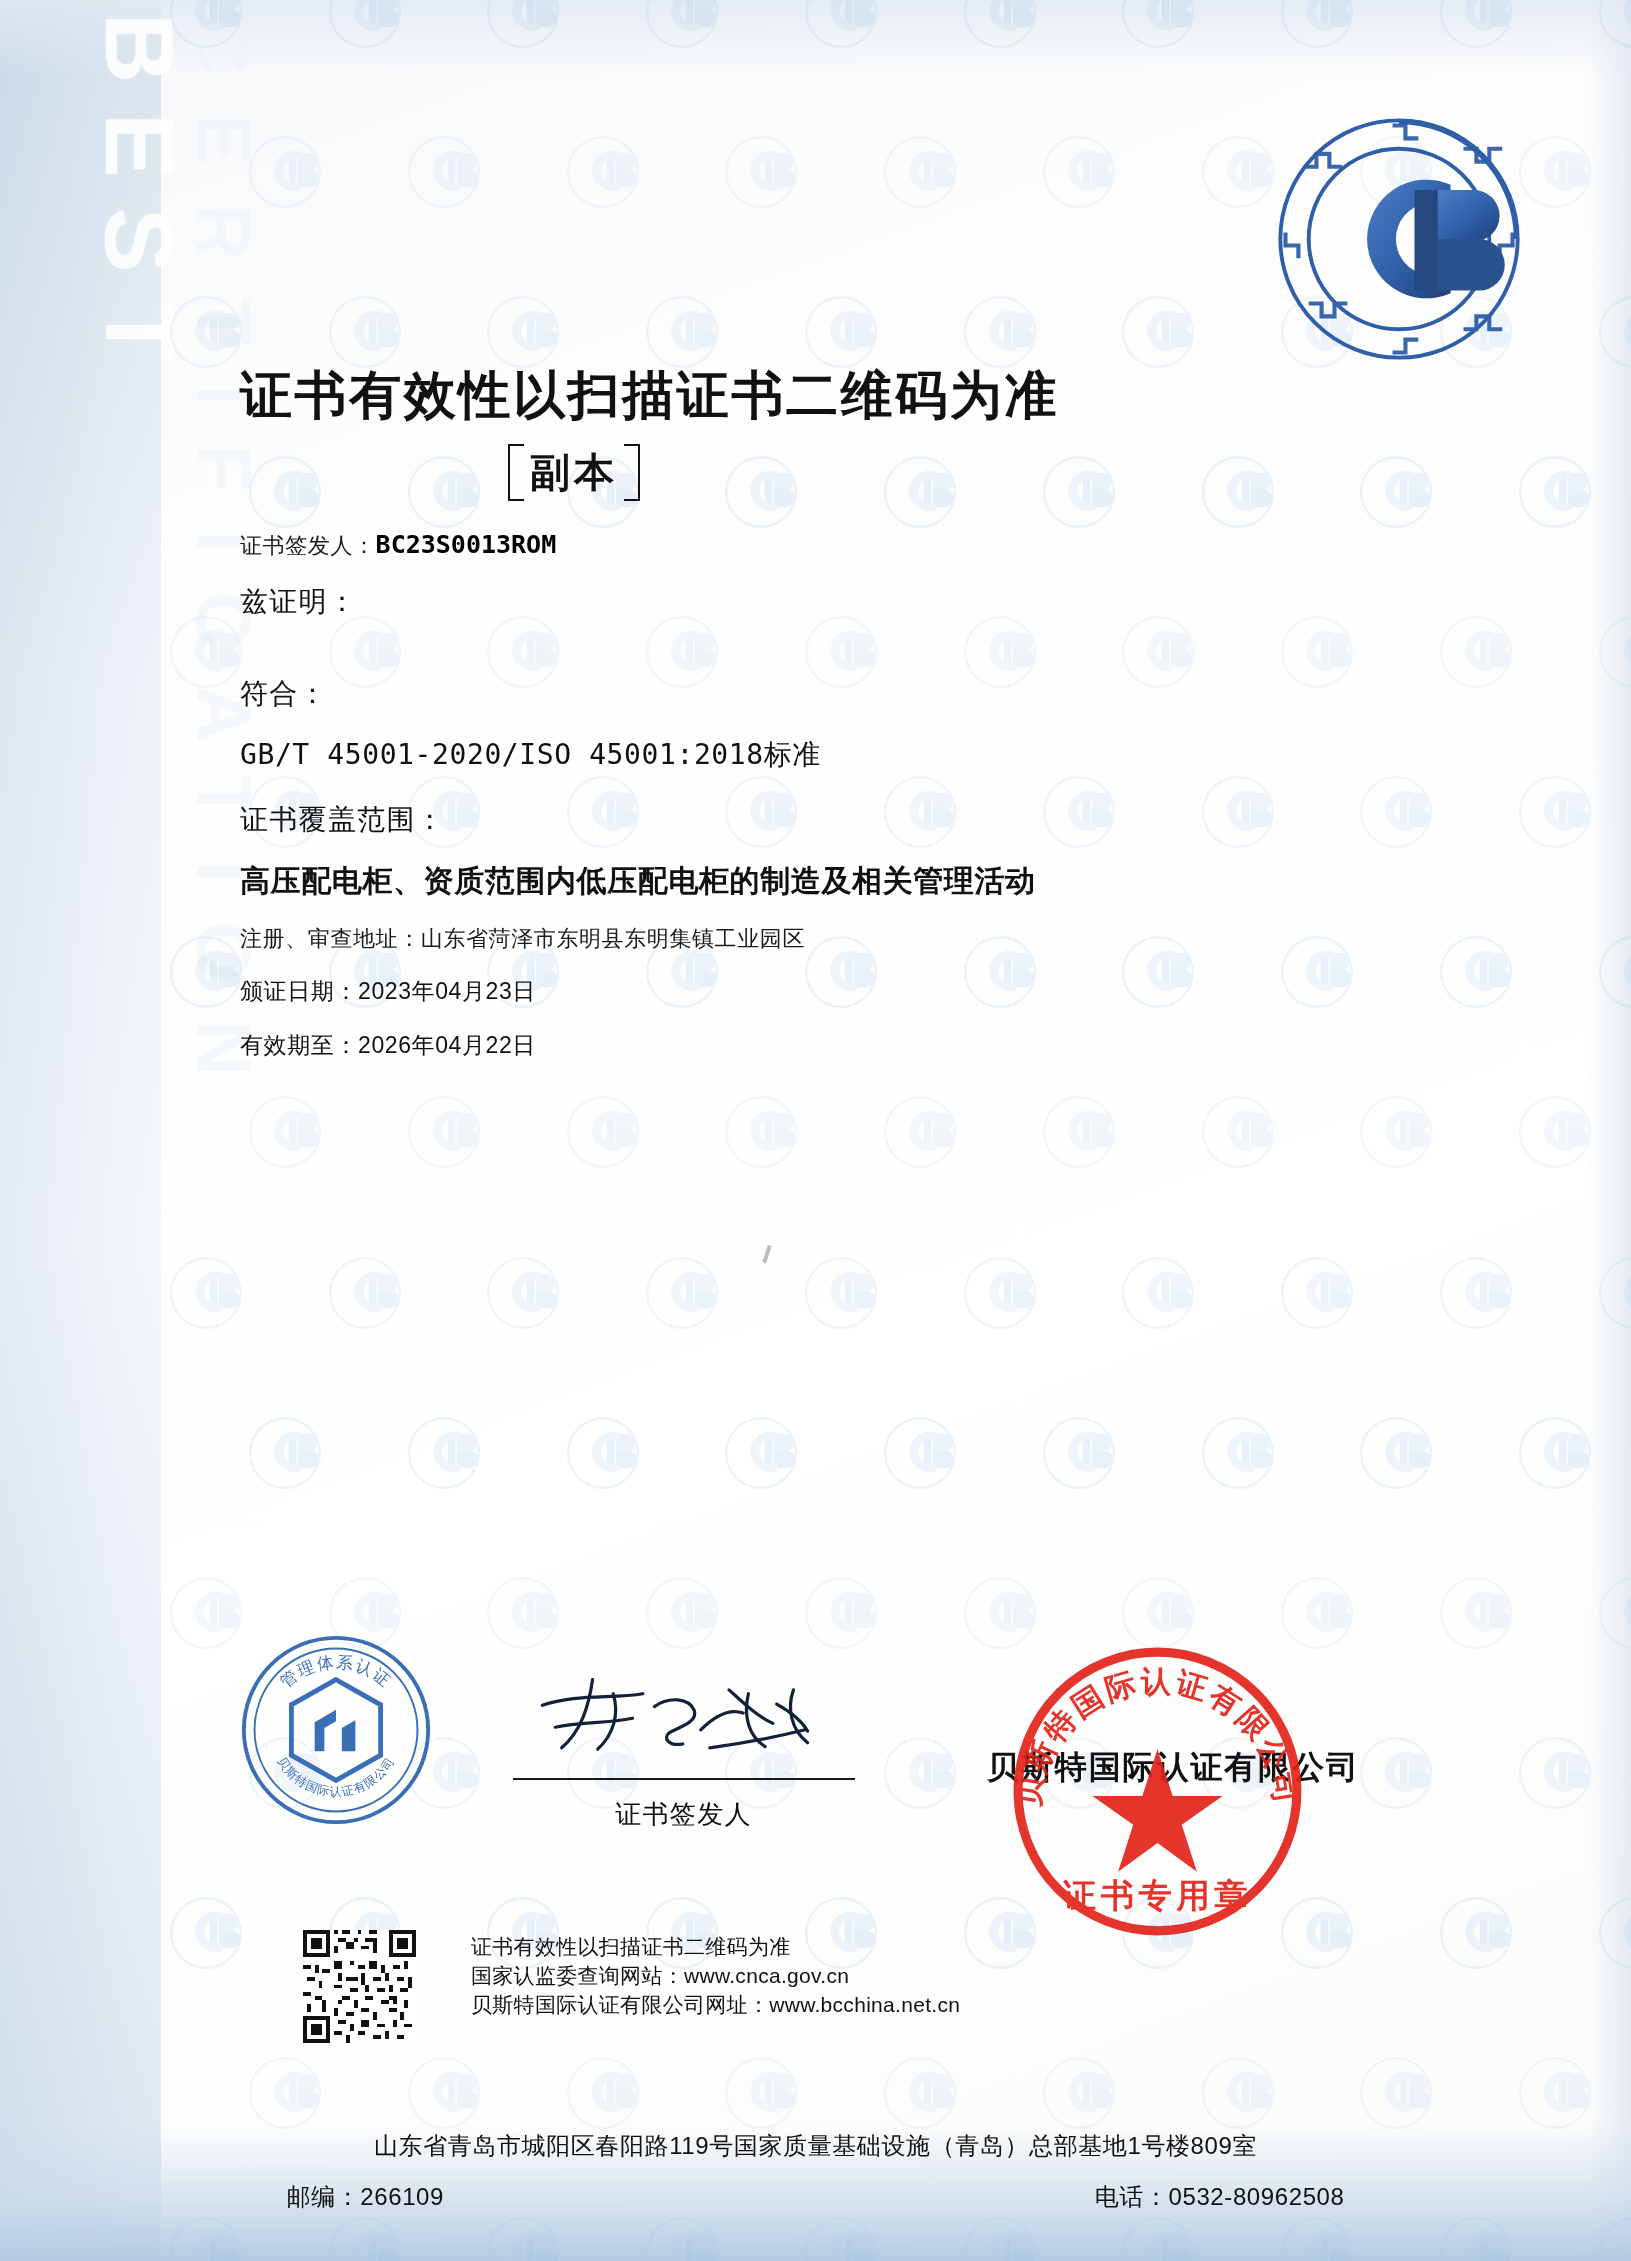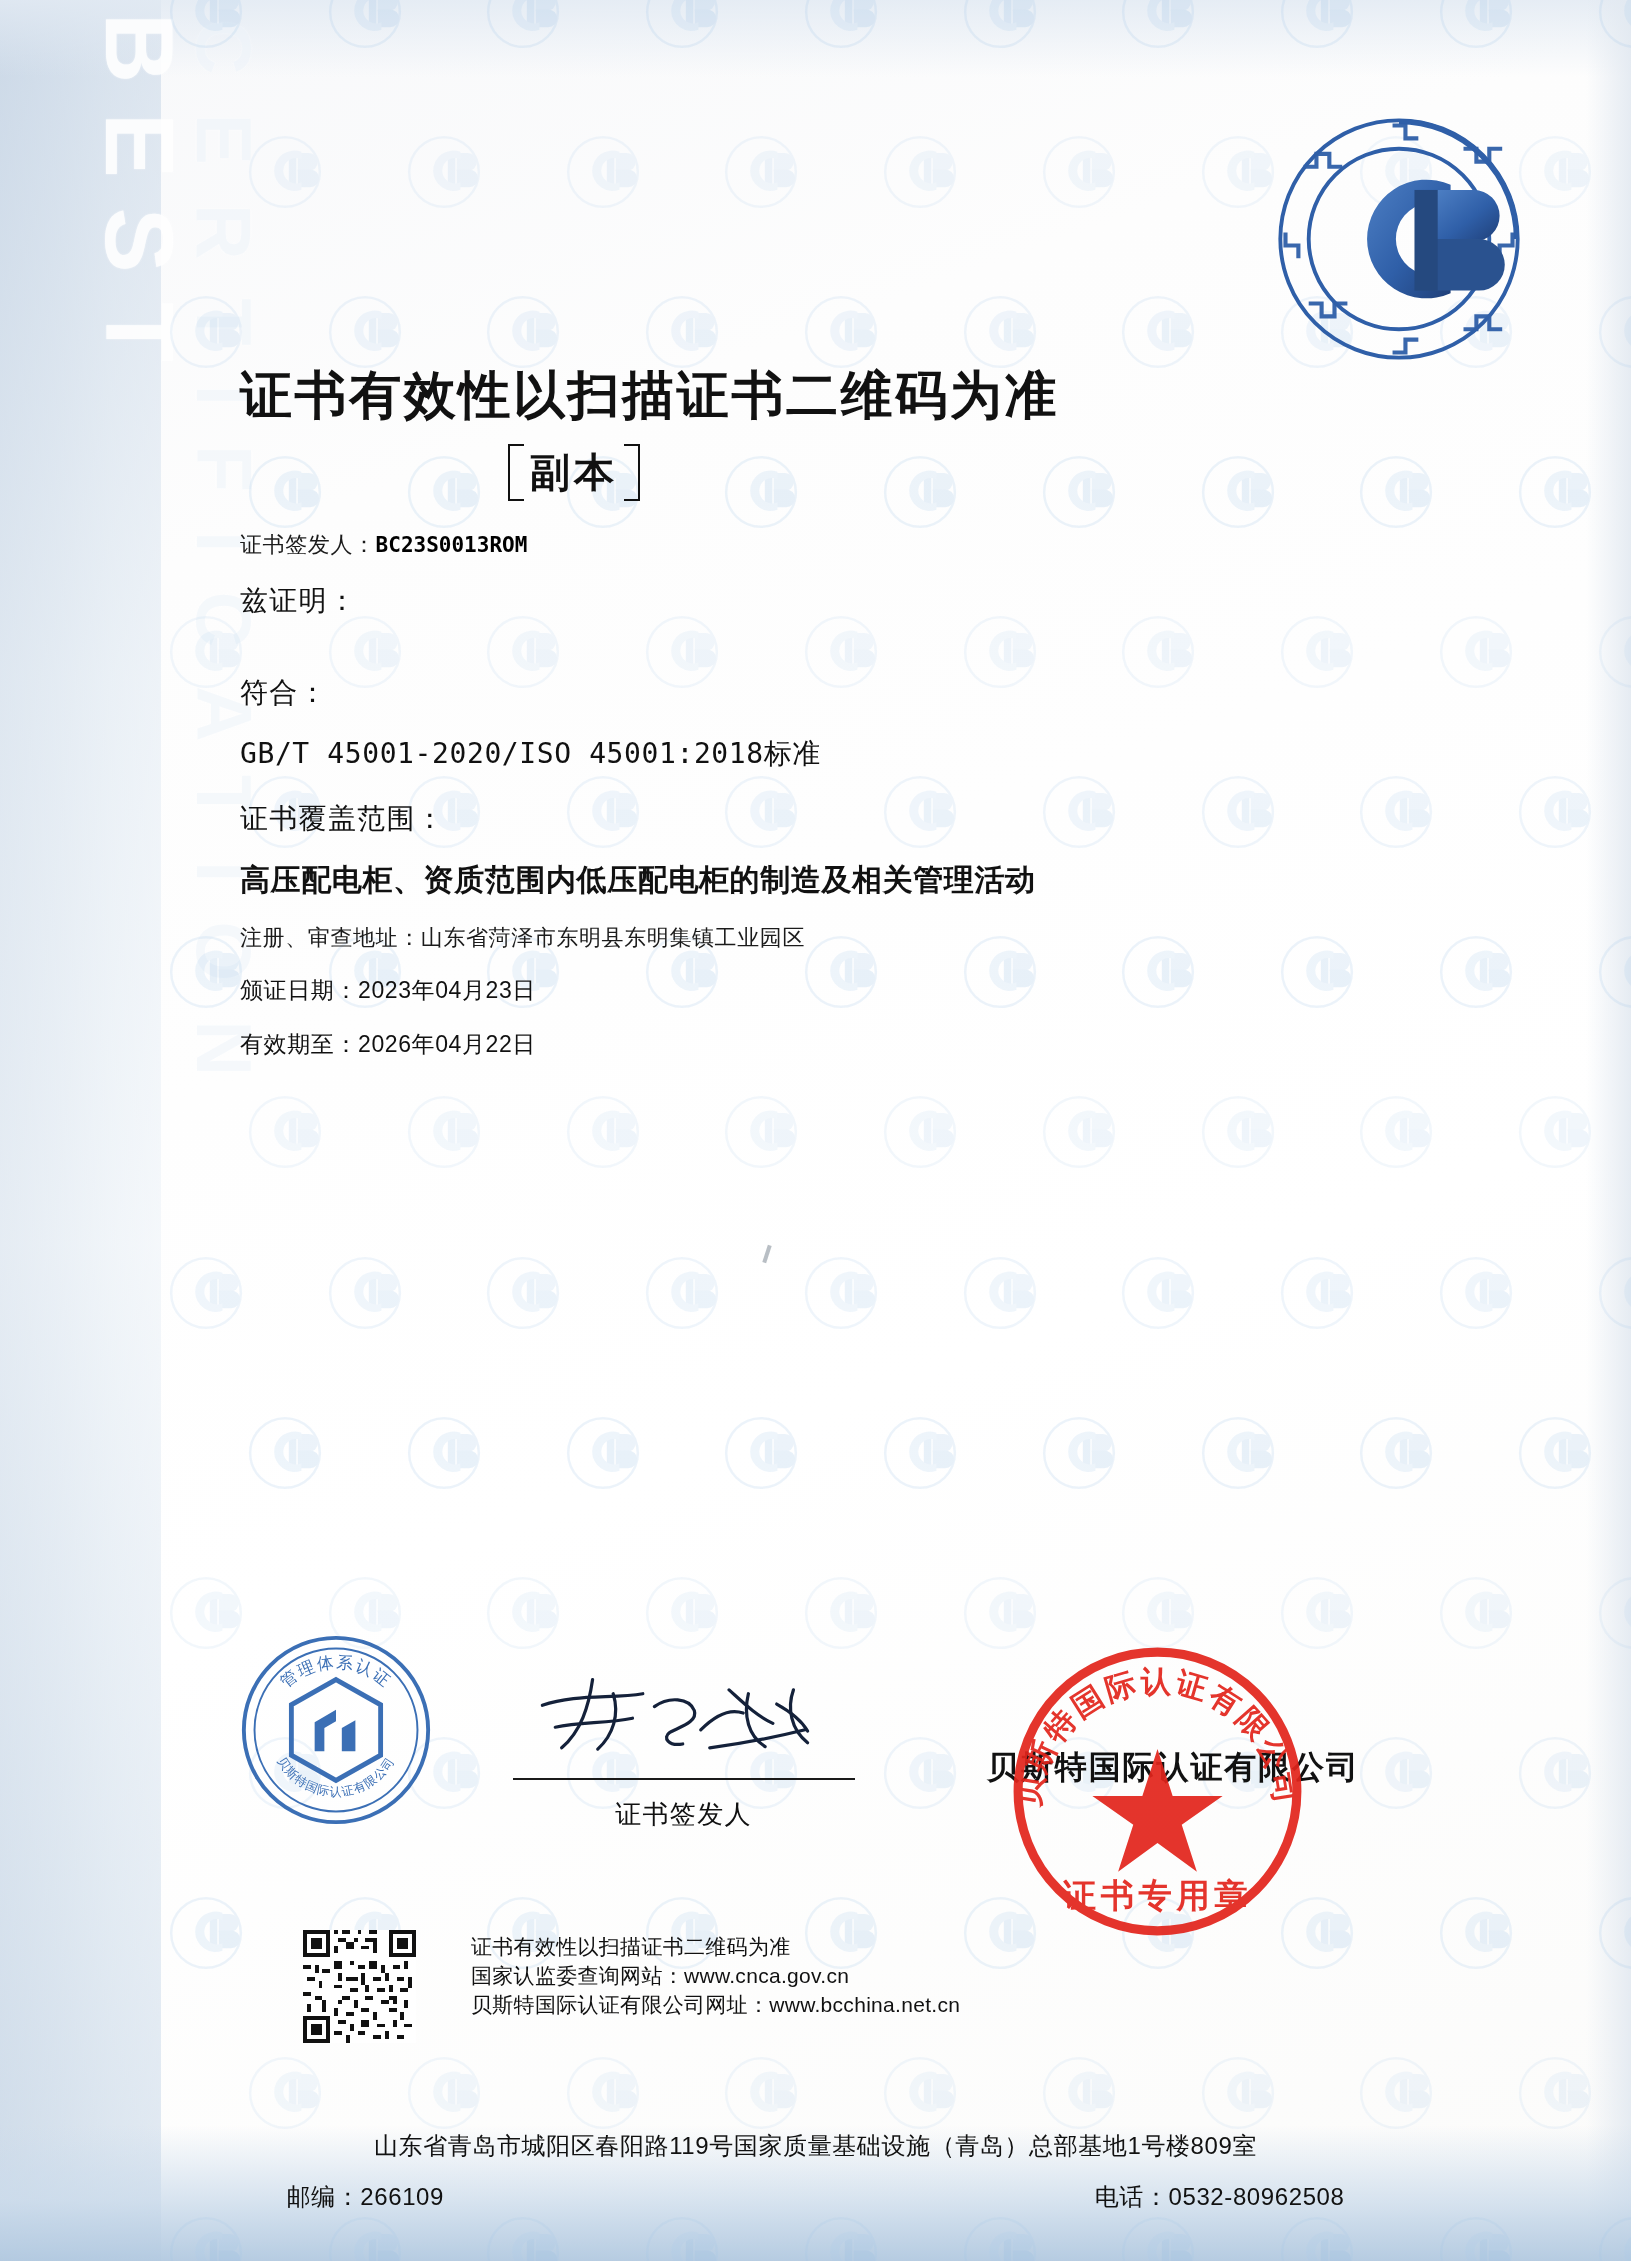--- a/index.html
+++ b/index.html
@@ -149,21 +149,21 @@
 
   .row { margin: 0 0 5.2px 0; }
   .lbl-small {
     font-size: 22px;
     color: #1b1b1b;
     letter-spacing: 0.6px;
   }
   .mono {
     font-family: "DejaVu Sans Mono", monospace;
     font-weight: 700;
-    font-size: 21px;
+    font-size: 25px;
     letter-spacing: 0px;
     text-align: right;
   }
   .lbl-med {
     font-size: 28px;
     color: #111;
     letter-spacing: 1.3px;
   }
   .big-name {
     font-size: 35px;

